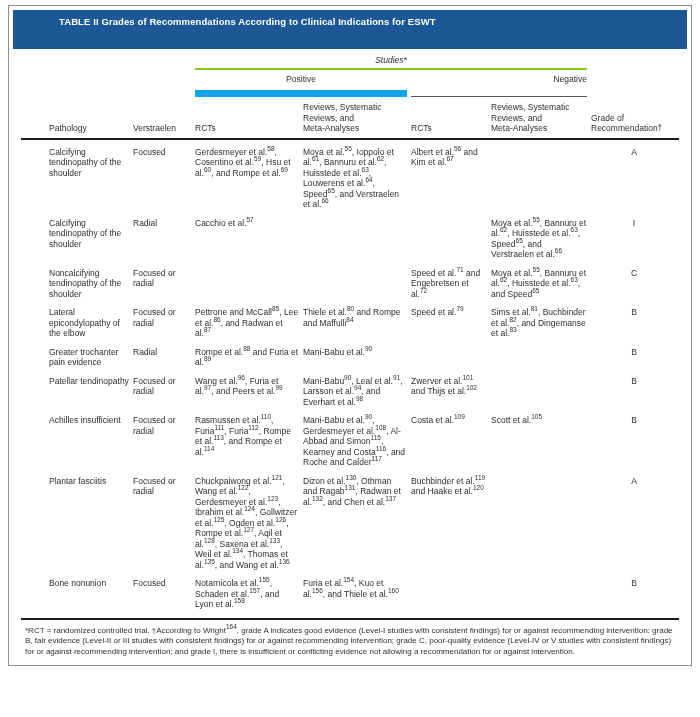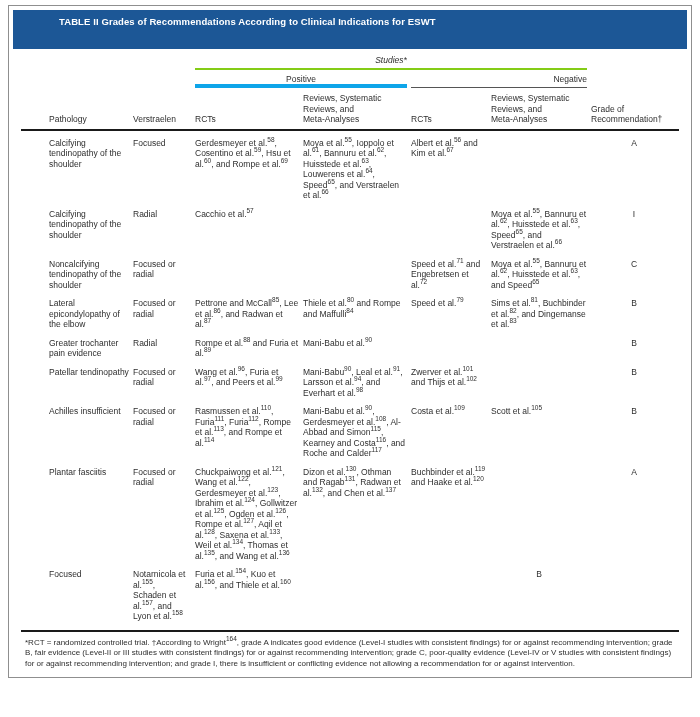--- a/index.html
+++ b/index.html
@@ -41,22 +41,22 @@
     grid-column: 3 / 7;
     text-align: center;
     border-bottom: 2px solid #84cc16;
     padding-bottom: 3px;
     font-style: italic;
   }
   .hrow2 { margin-top: 4px; }
   .hrow2 .pos-span {
     grid-column: 3 / 5;
     text-align: center;
-    border-bottom: 4px solid #0ea5e9;
-    padding-bottom: 0;
+    border-bottom: 7px solid #0ea5e9;
+    padding-bottom: 6px;
   }
   .hrow2 .neg-span {
     grid-column: 5 / 7;
     text-align: right;
     border-bottom: 1px solid #555;
     padding-bottom: 3px;
   }
   .hrow3 {
     margin-top: 5px;
     align-items: end;
@@ -188,20 +188,21 @@
       <div class="tr grid">
         <div class="td">Plantar fasciitis</div>
         <div class="td">Focused or radial</div>
         <div class="td">Chuckpaiwong et al.<sup>121</sup>, Wang et al.<sup>122</sup>, Gerdesmeyer et al.<sup>123</sup>, Ibrahim et al.<sup>124</sup>, Gollwitzer et al.<sup>125</sup>, Ogden et al.<sup>126</sup>, Rompe et al.<sup>127</sup>, Aqil et al.<sup>128</sup>, Saxena et al.<sup>133</sup>, Weil et al.<sup>134</sup>, Thomas et al.<sup>135</sup>, and Wang et al.<sup>136</sup></div>
         <div class="td">Dizon et al.<sup>130</sup>, Othman and Ragab<sup>131</sup>, Radwan et al.<sup>132</sup>, and Chen et al.<sup>137</sup></div>
         <div class="td">Buchbinder et al.<sup>119</sup> and Haake et al.<sup>120</sup></div>
         <div class="td"></div>
         <div class="td grade">A</div>
       </div>
       <div class="tr grid">
+        <div class="td">Bone nonunion</div>
         <div class="td">Focused</div>
         <div class="td">Notarnicola et al.<sup>155</sup>, Schaden et al.<sup>157</sup>, and Lyon et al.<sup>158</sup></div>
         <div class="td">Furia et al.<sup>154</sup>, Kuo et al.<sup>156</sup>, and Thiele et al.<sup>160</sup></div>
         <div class="td"></div>
         <div class="td"></div>
         <div class="td grade">B</div>
       </div>
     </div>
 
     <div class="footnote">*RCT = randomized controlled trial. †According to Wright<sup>164</sup>, grade A indicates good evidence (Level-I studies with consistent findings) for or against recommending intervention; grade B, fair evidence (Level-II or III studies with consistent findings) for or against recommending intervention; grade C, poor-quality evidence (Level-IV or V studies with consistent findings) for or against recommending intervention; and grade I, there is insufficient or conflicting evidence not allowing a recommendation for or against intervention.</div>

